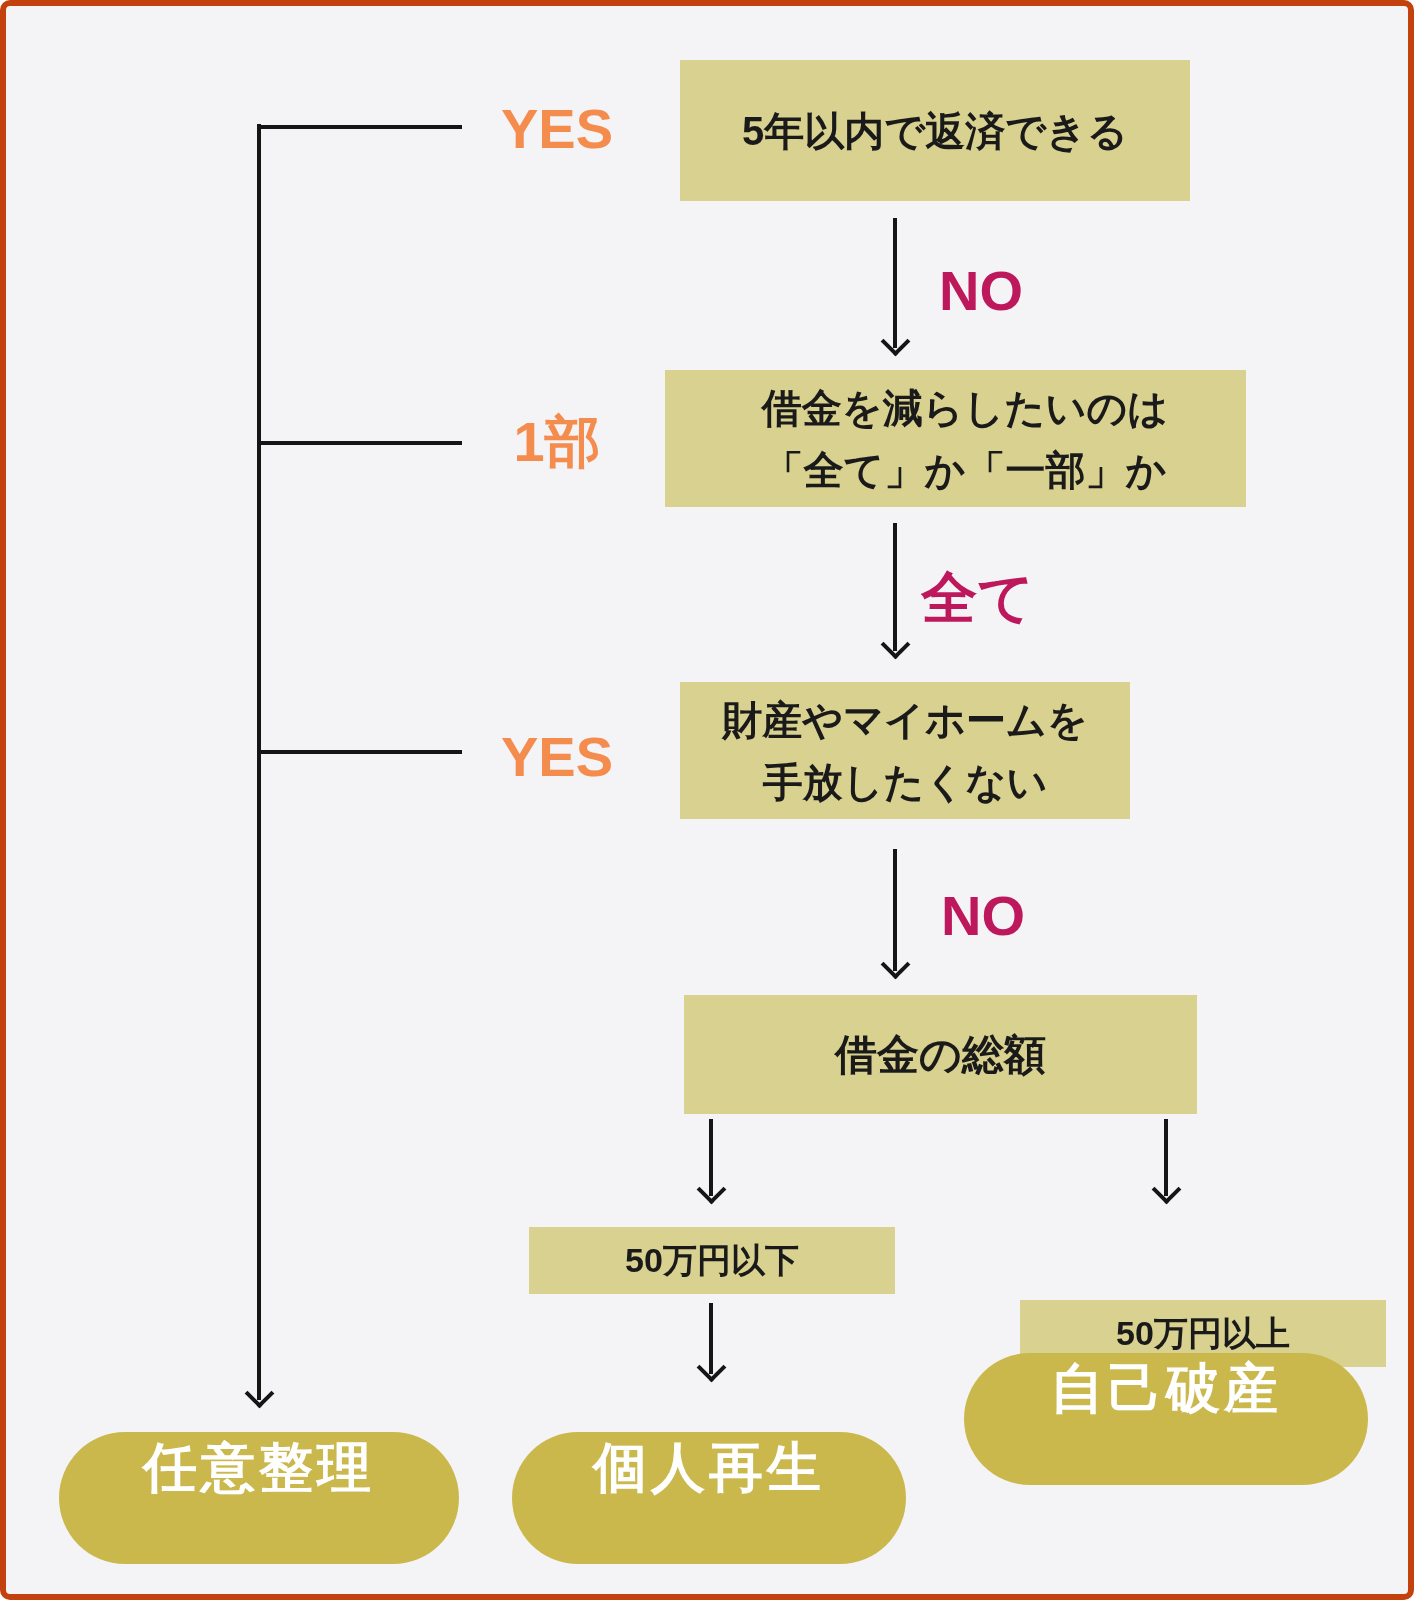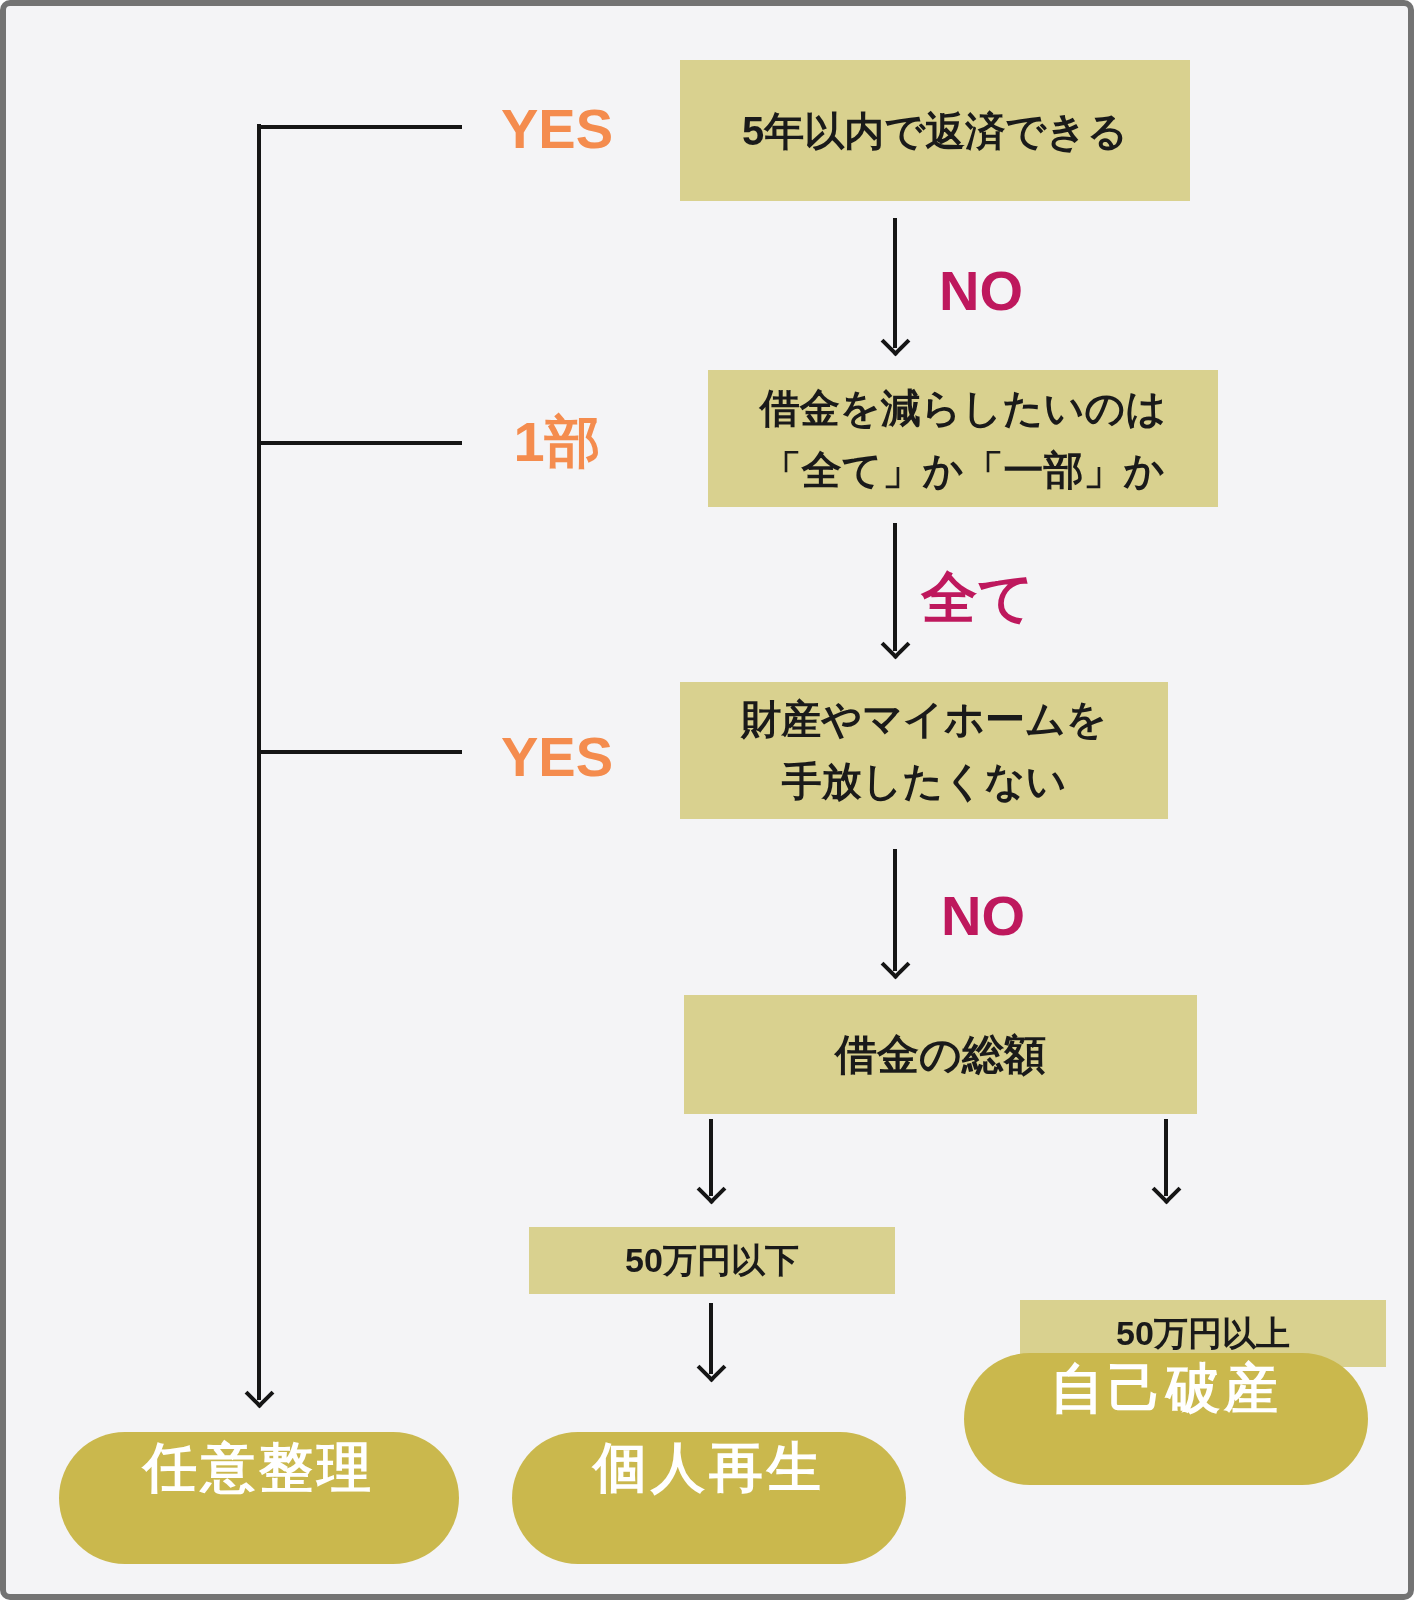--- a/index.html
+++ b/index.html
@@ -7,21 +7,21 @@
       padding: 0;
       background: #ffffff;
       font-family: "Liberation Sans", "DejaVu Sans", sans-serif;
     }
     #canvas {
       position: relative;
       width: 1414px;
       height: 1600px;
       box-sizing: border-box;
       background: #f4f4f6;
-      border: 6px solid #737373;
+      border: 6px solid #c2410c;
       border-radius: 10px;
       overflow: hidden;
     }
     .qbox {
       position: absolute;
       background: #d9d18f;
       color: #1a1a1a;
       font-weight: bold;
       display: flex;
       flex-direction: column;
@@ -137,25 +137,25 @@
   <div class="elabel orange" style="left:551px; top:122px;">YES</div>
   <div class="elabel blue" style="left:975px; top:284px;">NO</div>
   <div class="elabel orange" style="left:551px; top:437px;">1部</div>
   <div class="elabel blue" style="left:972px; top:593px;">全て</div>
   <div class="elabel orange" style="left:551px; top:750px;">YES</div>
   <div class="elabel blue" style="left:977px; top:909px;">NO</div>
 
   <div class="qbox" style="left:674px; top:54px; width:510px; height:141px;">
     <span>5年以内で返済できる</span>
   </div>
-  <div class="qbox" style="left:702px; top:364px; width:510px; height:137px;">
+  <div class="qbox" style="left:659px; top:364px; width:562px; height:137px;padding-left:19px;">
     <span>借金を減らしたいのは</span>
     <span>「全て」か「一部」か</span>
   </div>
-  <div class="qbox" style="left:674px; top:676px; width:488px; height:137px;font-family:Liberation Serif, serif;">
+  <div class="qbox" style="left:674px; top:676px; width:450px; height:137px;">
     <span>財産やマイホームを</span>
     <span>手放したくない</span>
   </div>
   <div class="qbox single" style="left:678px; top:989px; width:513px; height:119px;">
     <span>借金の総額</span>
   </div>
 
   <div class="sbox" style="left:523px; top:1221px; width:366px; height:67px;">
     <span>50万円以下</span>
   </div>

